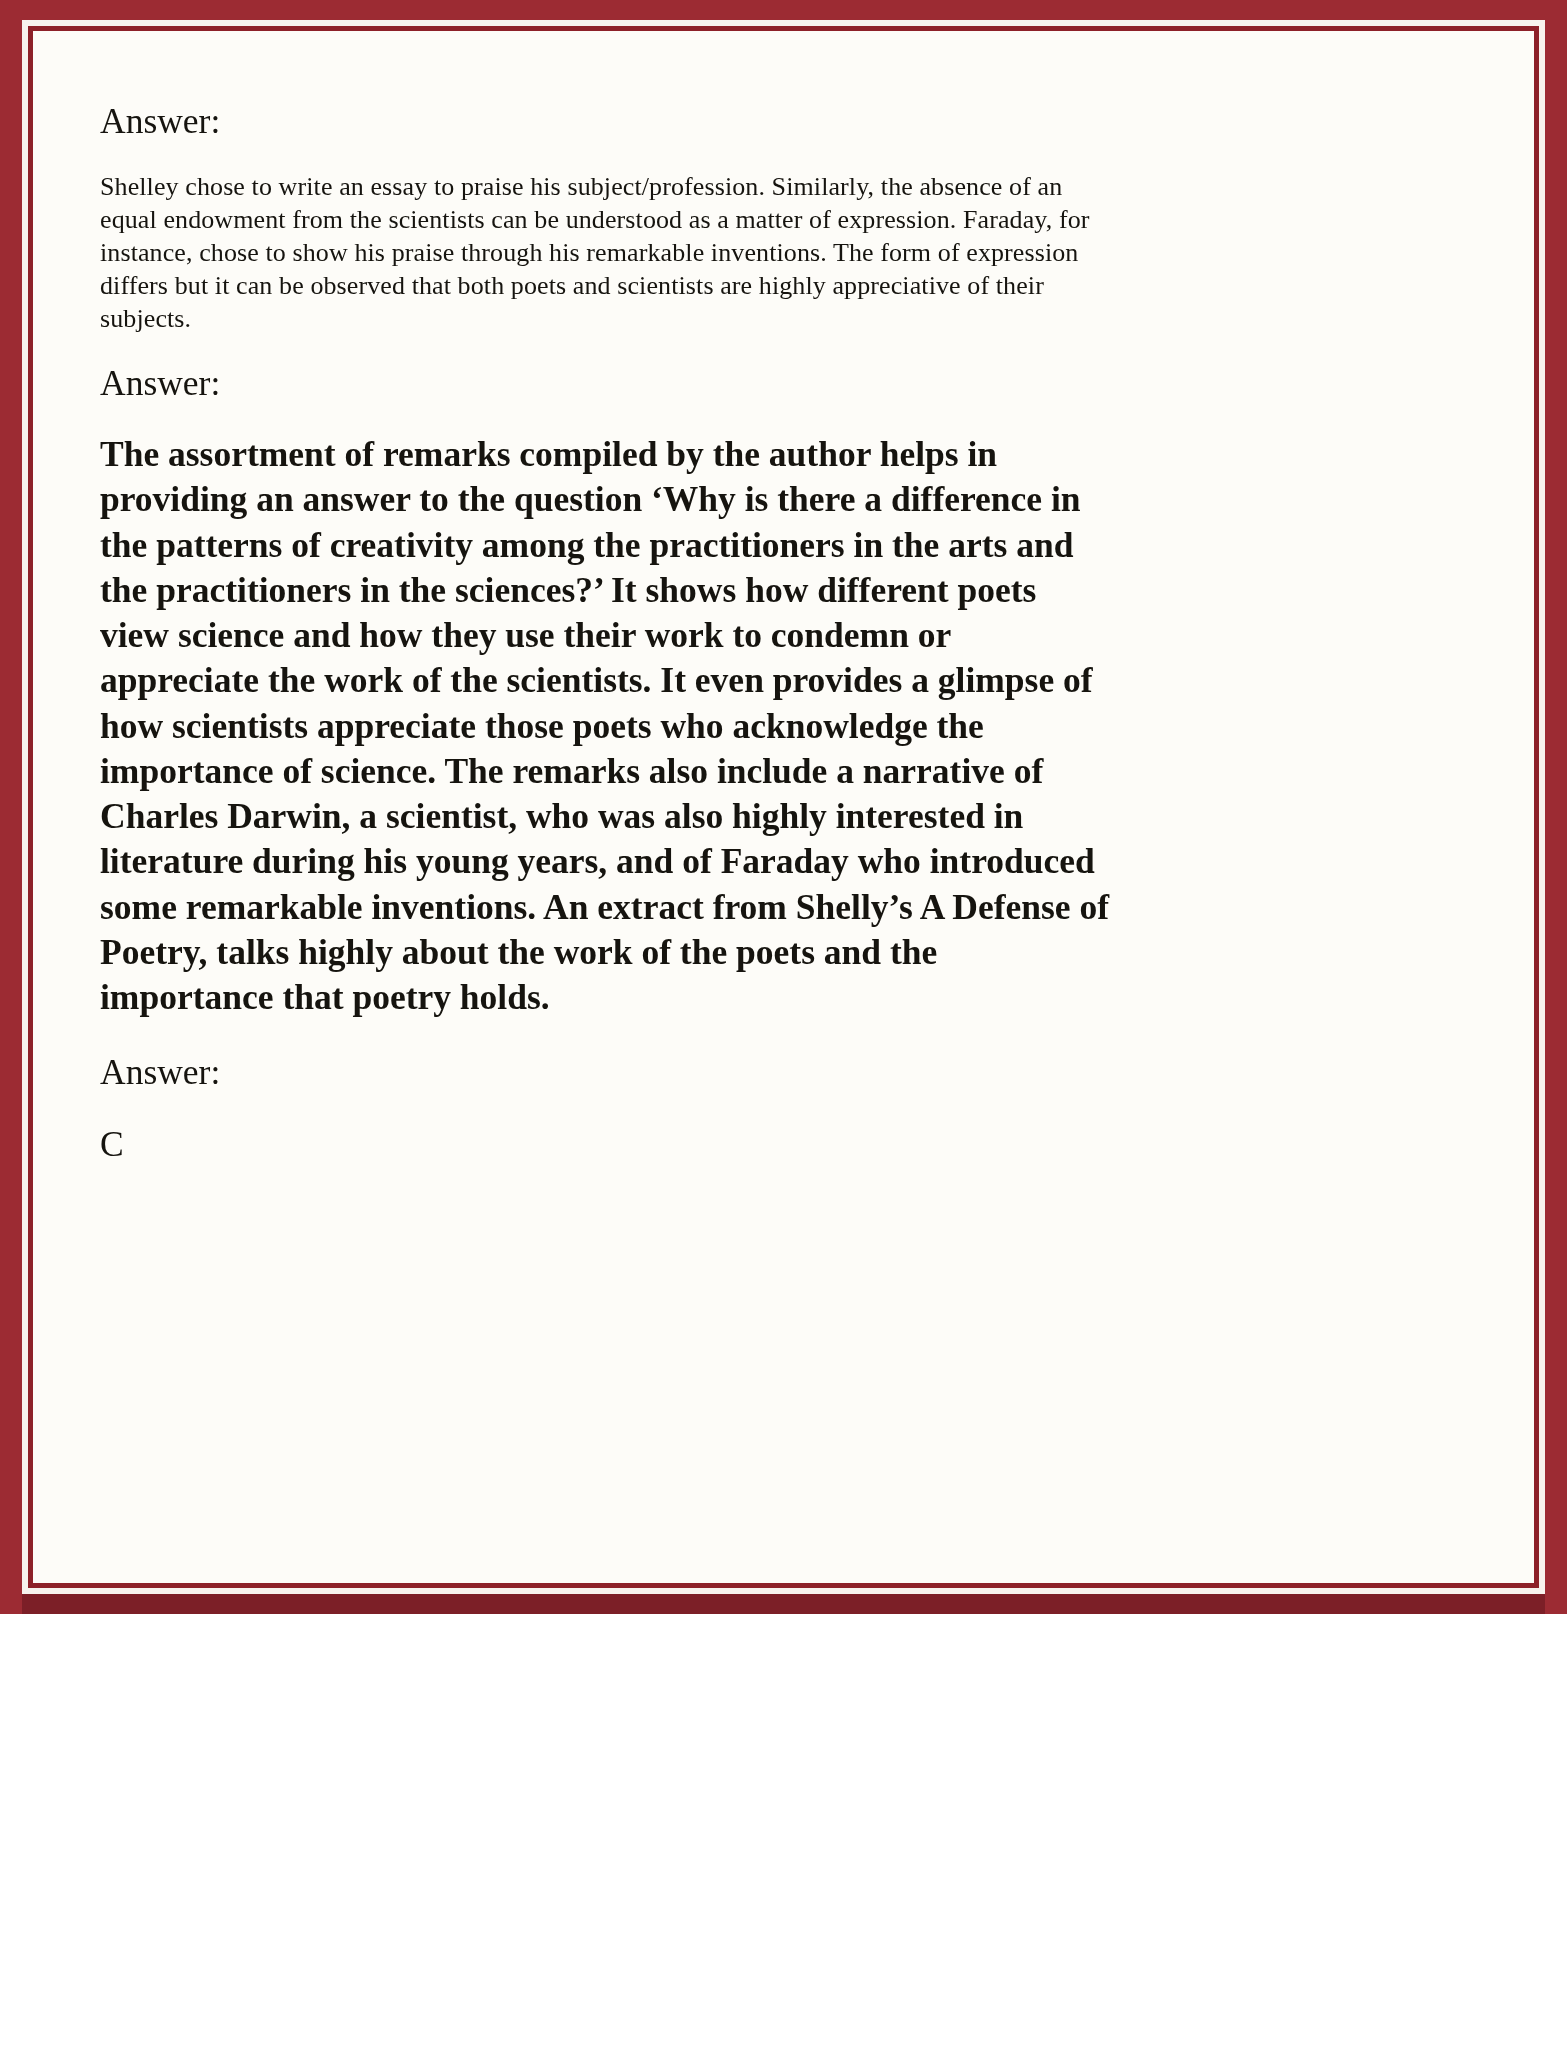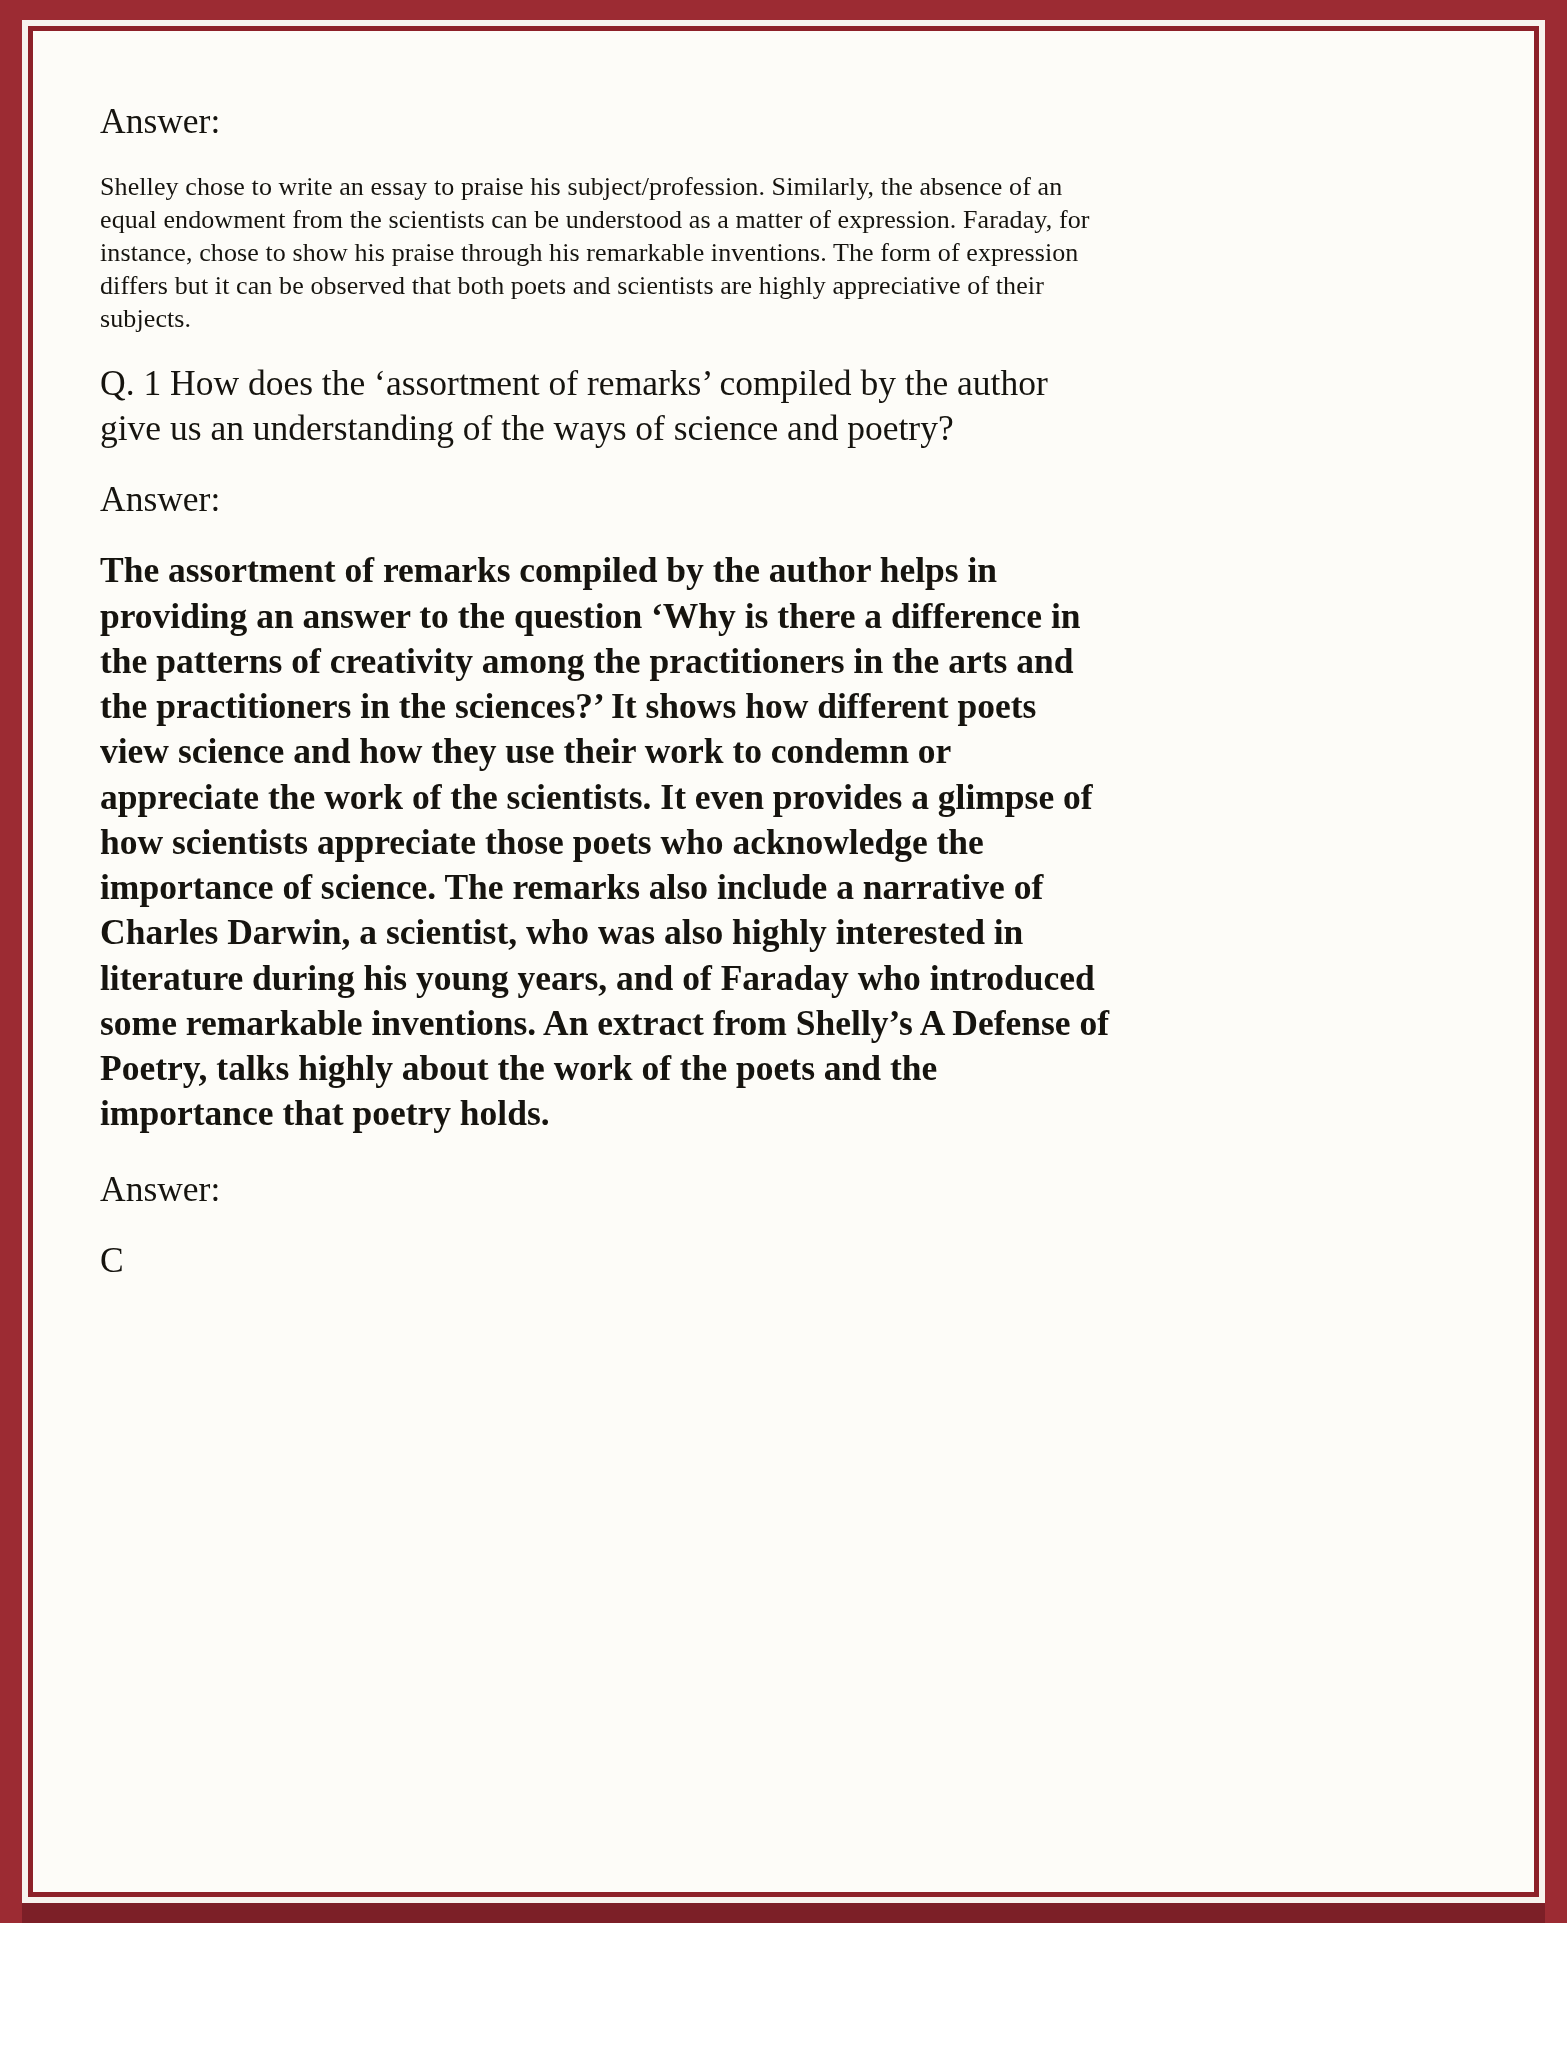--- a/index.html
+++ b/index.html
@@ -4,21 +4,21 @@
 <style>
   html, body {
     margin: 0;
     padding: 0;
     background: #ffffff;
   }
 
   .page {
     position: relative;
     width: 1567px;
-    height: 1923px;
+    height: 1614px;
     box-sizing: border-box;
     background: #0ea5e9;
     overflow: hidden;
   }
 
   
   .border-outer {
     position: absolute;
     left: 0; top: 0;
     width: 1567px;
@@ -115,21 +115,20 @@
   <div class="border-inner"></div>
 
   <div class="page-surface">
     <div class="content">
 
       <p class="label-line">Answer:</p>
 
       <p class="para">Shelley chose to write an essay to praise his subject/profession. Similarly, the absence of an equal endowment from the scientists can be understood as a matter of expression. Faraday, for instance, chose to show his praise through his remarkable inventions. The form of expression differs but it can be observed that both poets and scientists are highly appreciative of their subjects.</p>
 
 
-      <p class="question">Q. 1 How does the ‘assortment of remarks’ compiled by the author give us an understanding of the ways of science and poetry?</p>
 
       <p class="label-line">Answer:</p>
 
       <p class="body-block">The assortment of remarks compiled by the author helps in providing an answer to the question ‘Why is there a difference in the patterns of creativity among the practitioners in the arts and the practitioners in the sciences?’ It shows how different poets view science and how they use their work to condemn or appreciate the work of the scientists. It even provides a glimpse of how scientists appreciate those poets who acknowledge the importance of science. The remarks also include a narrative of Charles Darwin, a scientist, who was also highly interested in literature during his young years, and of Faraday who introduced some remarkable inventions. An extract from Shelly’s A Defense of Poetry, talks highly about the work of the poets and the importance that poetry holds.</p>
 
 
       <p class="label-line">Answer:</p>
 
       <p class="final-answer">C</p>
 

